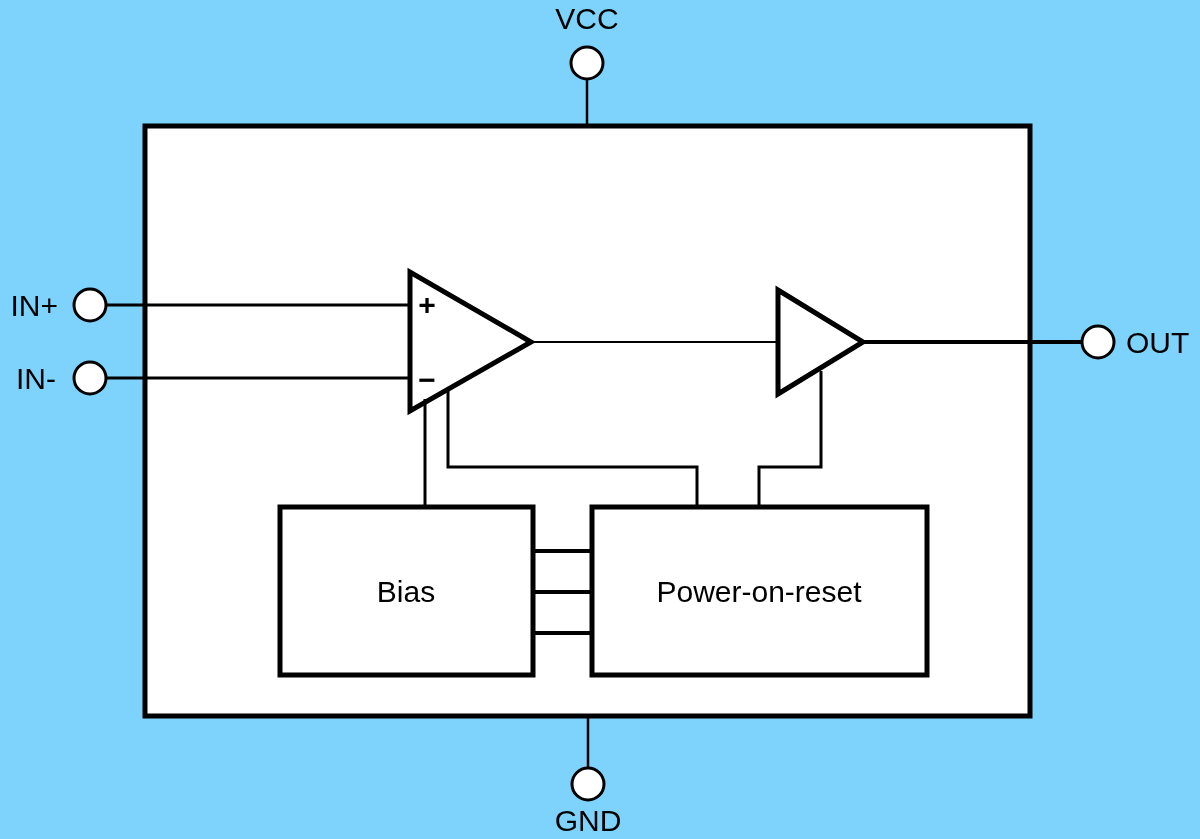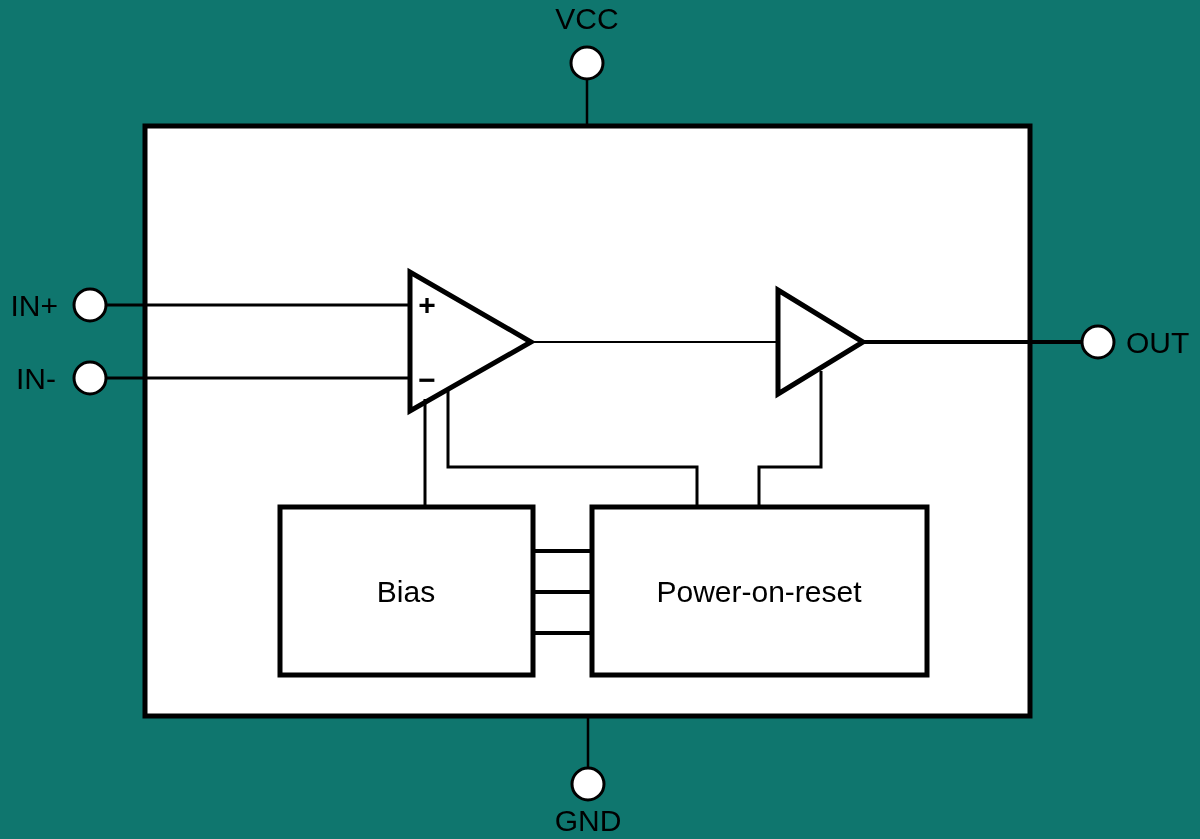--- a/index.html
+++ b/index.html
@@ -4,21 +4,21 @@
 <style>
   html, body {
     margin: 0;
     padding: 0;
     background: #ffffff;
   }
   .canvas {
     position: relative;
     width: 1200px;
     height: 839px;
-    background: #0f766e;
+    background: #7dd3fc;
     overflow: hidden;
   }
   svg {
     display: block;
   }
   .pin-label, .block-label {
     font-family: "Liberation Sans", sans-serif;
     font-size: 30px;
     fill: #000000;
   }

